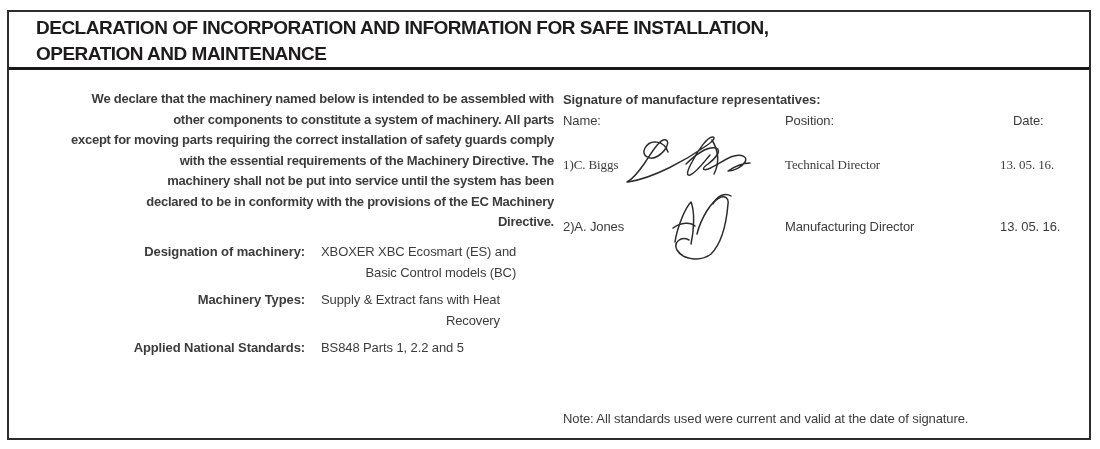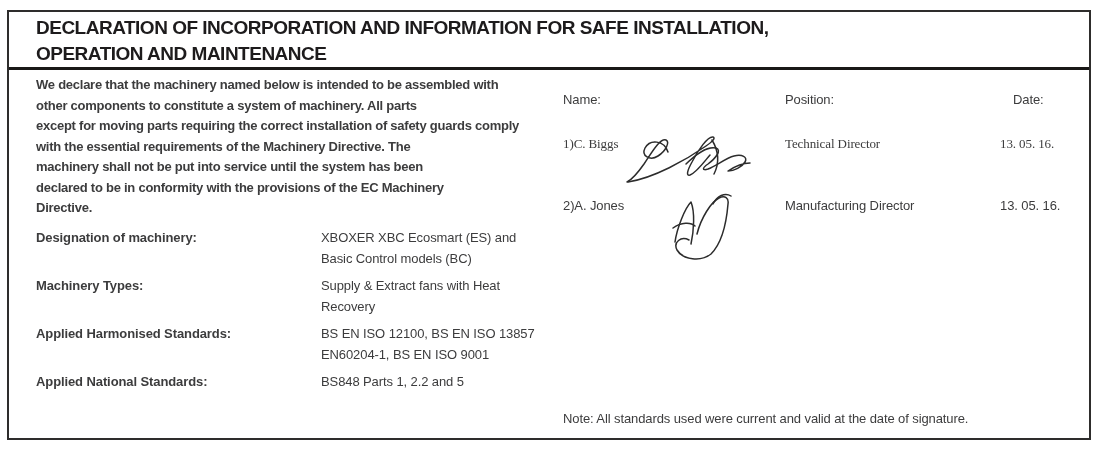--- a/index.html
+++ b/index.html
@@ -41,22 +41,23 @@
   .content {
     position: relative;
     height: 364px;
     font-size: 13px;
     line-height: 20.5px;
     letter-spacing: -0.1px;
   }
   .left-col {
     position: absolute;
     left: 27px;
-    top: 5px;
+    top: 19px;
     width: 518px;
+    text-align: right;
   }
   .declaration {
     margin: 0 0 8px 0;
     font-weight: bold;
     white-space: pre-line;
     letter-spacing: -0.25px;
   }
   .spec-row { display: flex; margin-top: 6px; line-height: 21px; gap: 16px; }
   .spec-label { flex: 0 0 269px; font-weight: bold; }
   .spec-value { white-space: pre-line; }
@@ -118,31 +119,27 @@
           <span class="spec-label">Designation of machinery:</span>
           <span class="spec-value">XBOXER XBC Ecosmart (ES) and
 Basic Control models (BC)</span>
         </div>
         <div class="spec-row">
           <span class="spec-label">Machinery Types:</span>
           <span class="spec-value">Supply &amp; Extract fans with Heat
 Recovery</span>
         </div>
         <div class="spec-row">
-          <span class="spec-label">Applied Harmonised Standards:</span>
-          <span class="spec-value">BS EN ISO 12100, BS EN ISO 13857
-EN60204-1, BS EN ISO 9001</span>
-        </div>
-        <div class="spec-row">
           <span class="spec-label">Applied National Standards:</span>
           <span class="spec-value">BS848 Parts 1, 2.2 and 5</span>
         </div>
       </section>
 
       <section class="right-col">
+        <div class="sig-heading">Signature of manufacture representatives:</div>
         <div class="sig-grid">
           <div class="cell">Name:</div>
           <div class="cell">Position:</div>
           <div class="cell date-header">Date:</div>
 
           <div class="cell r1">1)C. Biggs</div>
           <div class="cell r1">Technical Director</div>
           <div class="cell r1">13. 05. 16.</div>
 
           <div class="cell r2">2)A. Jones</div>

